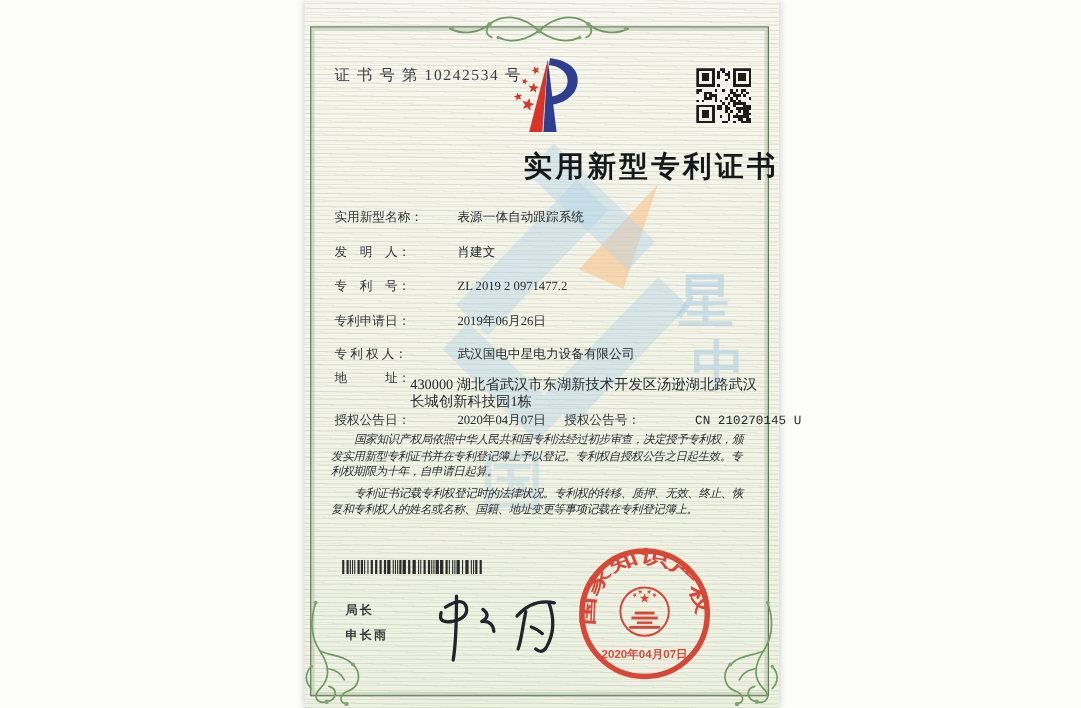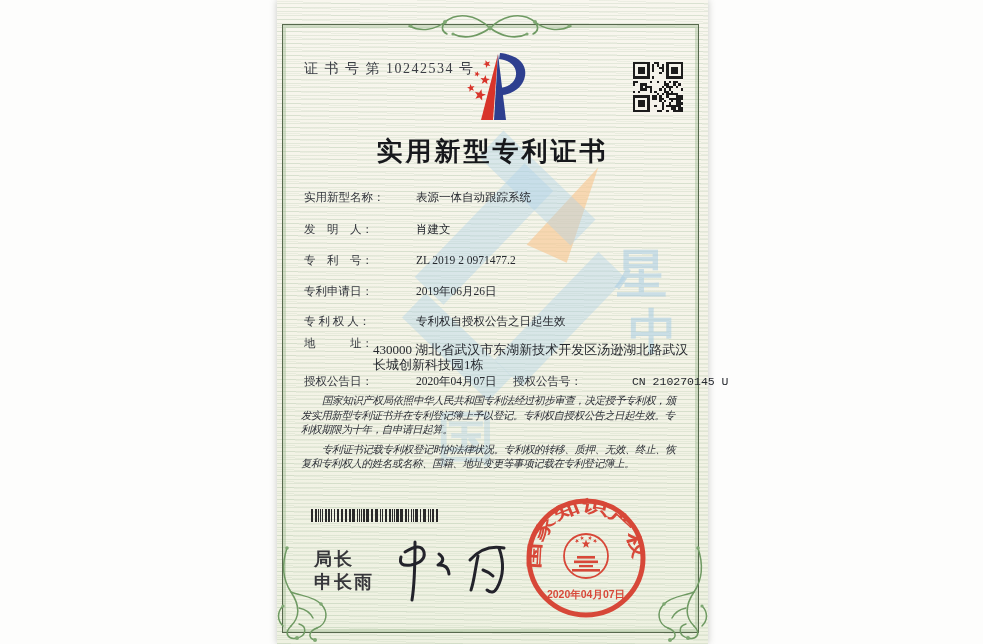--- a/index.html
+++ b/index.html
@@ -16,33 +16,33 @@
     border:1.6px solid #57684d;
     box-shadow:inset 0 0 0 3px rgba(150,182,138,0.38);}
   
   .wm{position:absolute;pointer-events:none;}
   .wm-band{position:absolute;background:rgba(176,210,232,0.40);}
   .wm-char{position:absolute;color:rgba(167,204,228,0.55);
     font-family:"Liberation Sans","DejaVu Sans",sans-serif;font-weight:bold;}
   .wm-tri{position:absolute;width:0;height:0;}
   
   .cert-no{position:absolute;left:27px;top:60px;font-size:14px;color:#3a3d44;letter-spacing:1.5px;}
-  .title{position:absolute;left:0;top:134px;width:100%;text-align:center;font-size:26px;
+  .title{position:absolute;left:0;top:134px;width:100%;text-align:right;font-size:26px;
     font-weight:bold;color:#17181c;letter-spacing:3px;}
   .row{position:absolute;left:27px;font-size:11.5px;color:#2e3138;white-space:nowrap;}
   .row .lbl{display:inline-block;width:69px;color:#33363d;}
   .row .val{color:#26292f;margin-left:40px;}
   .addr-val{position:absolute;left:96px;width:318px;font-size:13px;color:#26292f;line-height:15px;white-space:normal;}
   .auth2{position:absolute;left:209px;top:0;font-family:Liberation Mono, monospace;}
   .paras{position:absolute;left:24px;top:394px;width:383px;font-size:10.5px;letter-spacing:-0.4px;
     line-height:14.5px;color:#2b2e36;font-style:italic;}
   .paras p{margin:0 0 5px 0;text-indent:2em;}
   .footer-page{position:absolute;left:0;top:613px;width:100%;text-align:center;font-size:9.5px;color:#3c3f45;letter-spacing:2px;}
   .signer{position:absolute;left:37px;font-family:"Liberation Sans","DejaVu Sans",sans-serif;
-    font-size:18px;font-weight:600;color:#37373b;letter-spacing:2px;}
+    font-size:11px;font-weight:600;color:#37373b;letter-spacing:2px;}
   
   .logo{position:absolute;left:186px;top:50px;width:70px;height:76px;}
   .qr{position:absolute;left:356px;top:62px;width:50px;height:50px;}
   .barcode{position:absolute;left:34px;top:509px;width:128px;height:13px;}
   .signature{position:absolute;left:98px;top:530px;width:155px;height:80px;}
   .seal{position:absolute;left:247px;top:496px;width:124px;height:124px;opacity:0.92;}
   .ornament-top{position:absolute;left:128px;top:8px;width:170px;height:40px;}
   .flourish{position:absolute;width:62px;height:96px;}
   .flourish.bl{left:-4px;top:546px;}
   .flourish.br{right:-4px;top:546px;transform:scaleX(-1);}
@@ -276,21 +276,21 @@
     <div class="row" style="top:253px">
       <span class="lbl">专　利　号：</span>
       <span class="val">ZL 2019 2 0971477.2</span>
     </div>
     <div class="row" style="top:284px">
       <span class="lbl">专利申请日：</span>
       <span class="val">2019年06月26日</span>
     </div>
     <div class="row" style="top:314px">
       <span class="lbl">专 利 权 人：</span>
-      <span class="val">专利权自授权公告之日起生效</span>
+      <span class="val">武汉国电中星电力设备有限公司</span>
     </div>
     <div class="row" style="top:336px">
       <span class="lbl">地　　　址：</span>
     </div>
     <div class="addr-val" style="top:342px">430000 湖北省武汉市东湖新技术开发区汤逊湖北路武汉长城创新科技园1栋</div>
     <div class="row" style="top:374px">
       <span class="lbl">授权公告日：</span>
       <span class="val">2020年04月07日</span>
       <span class="auth2">
         <span class="lbl" style="width:72px">授权公告号：</span>

